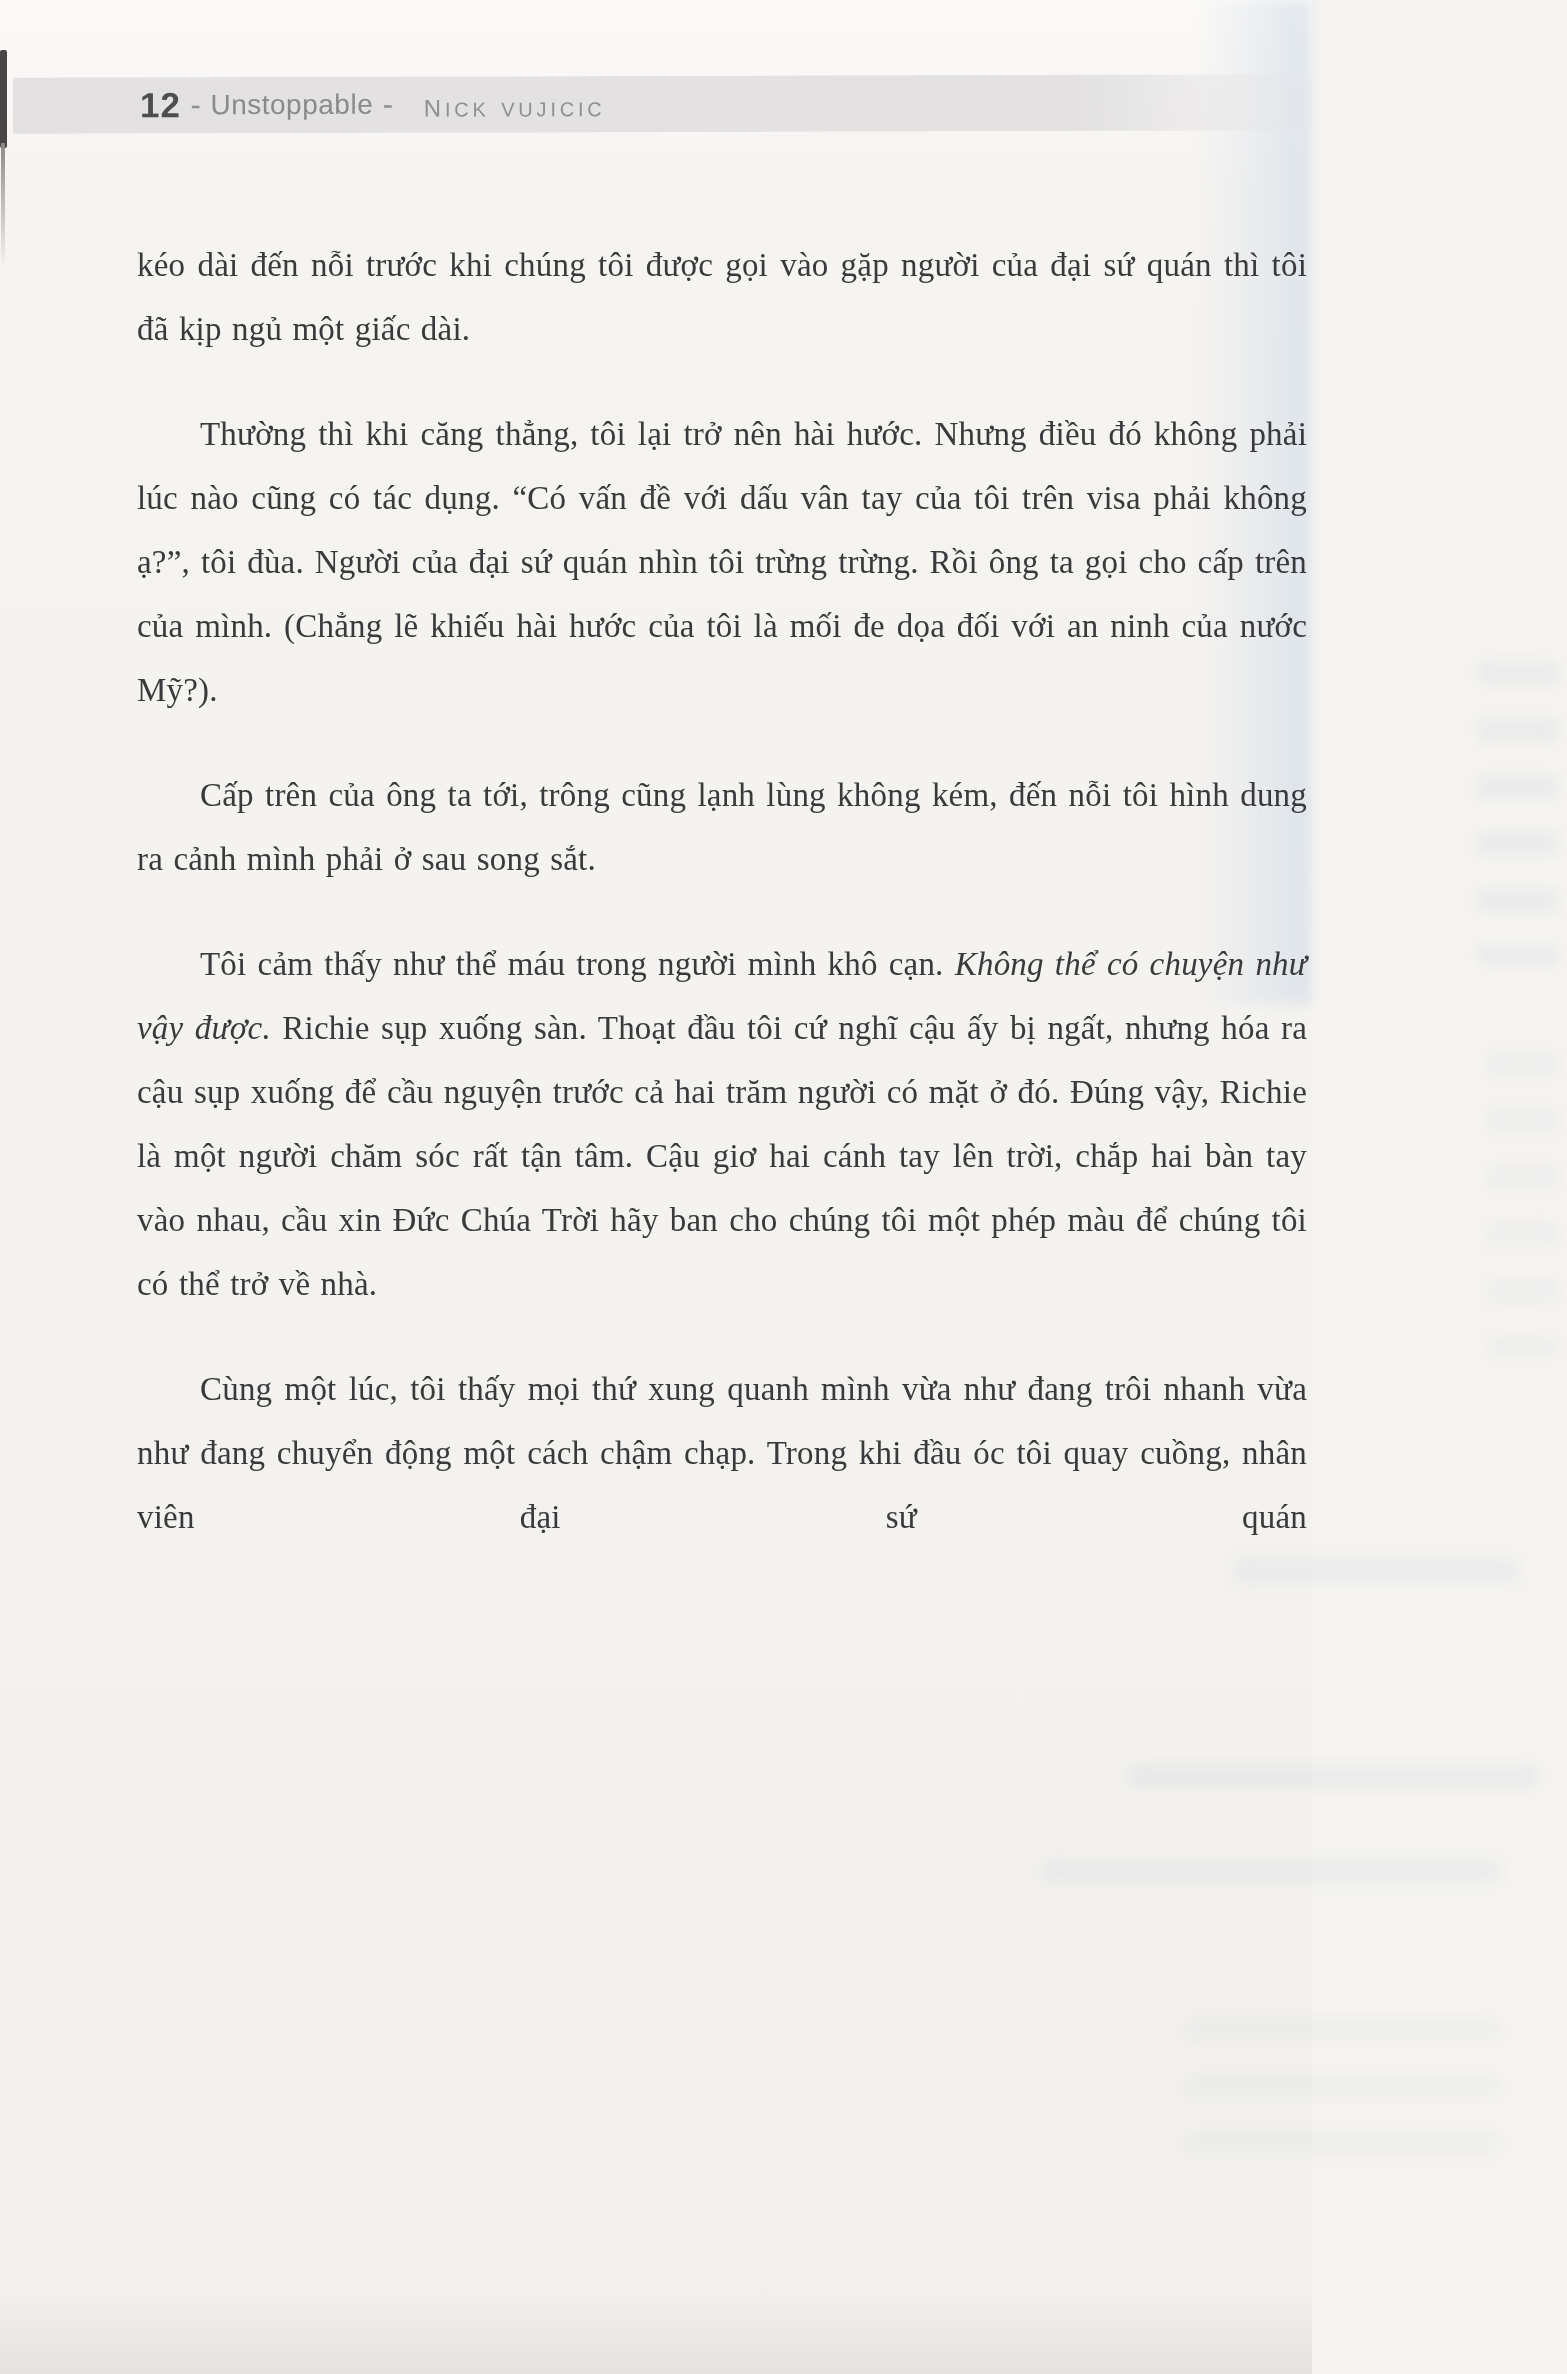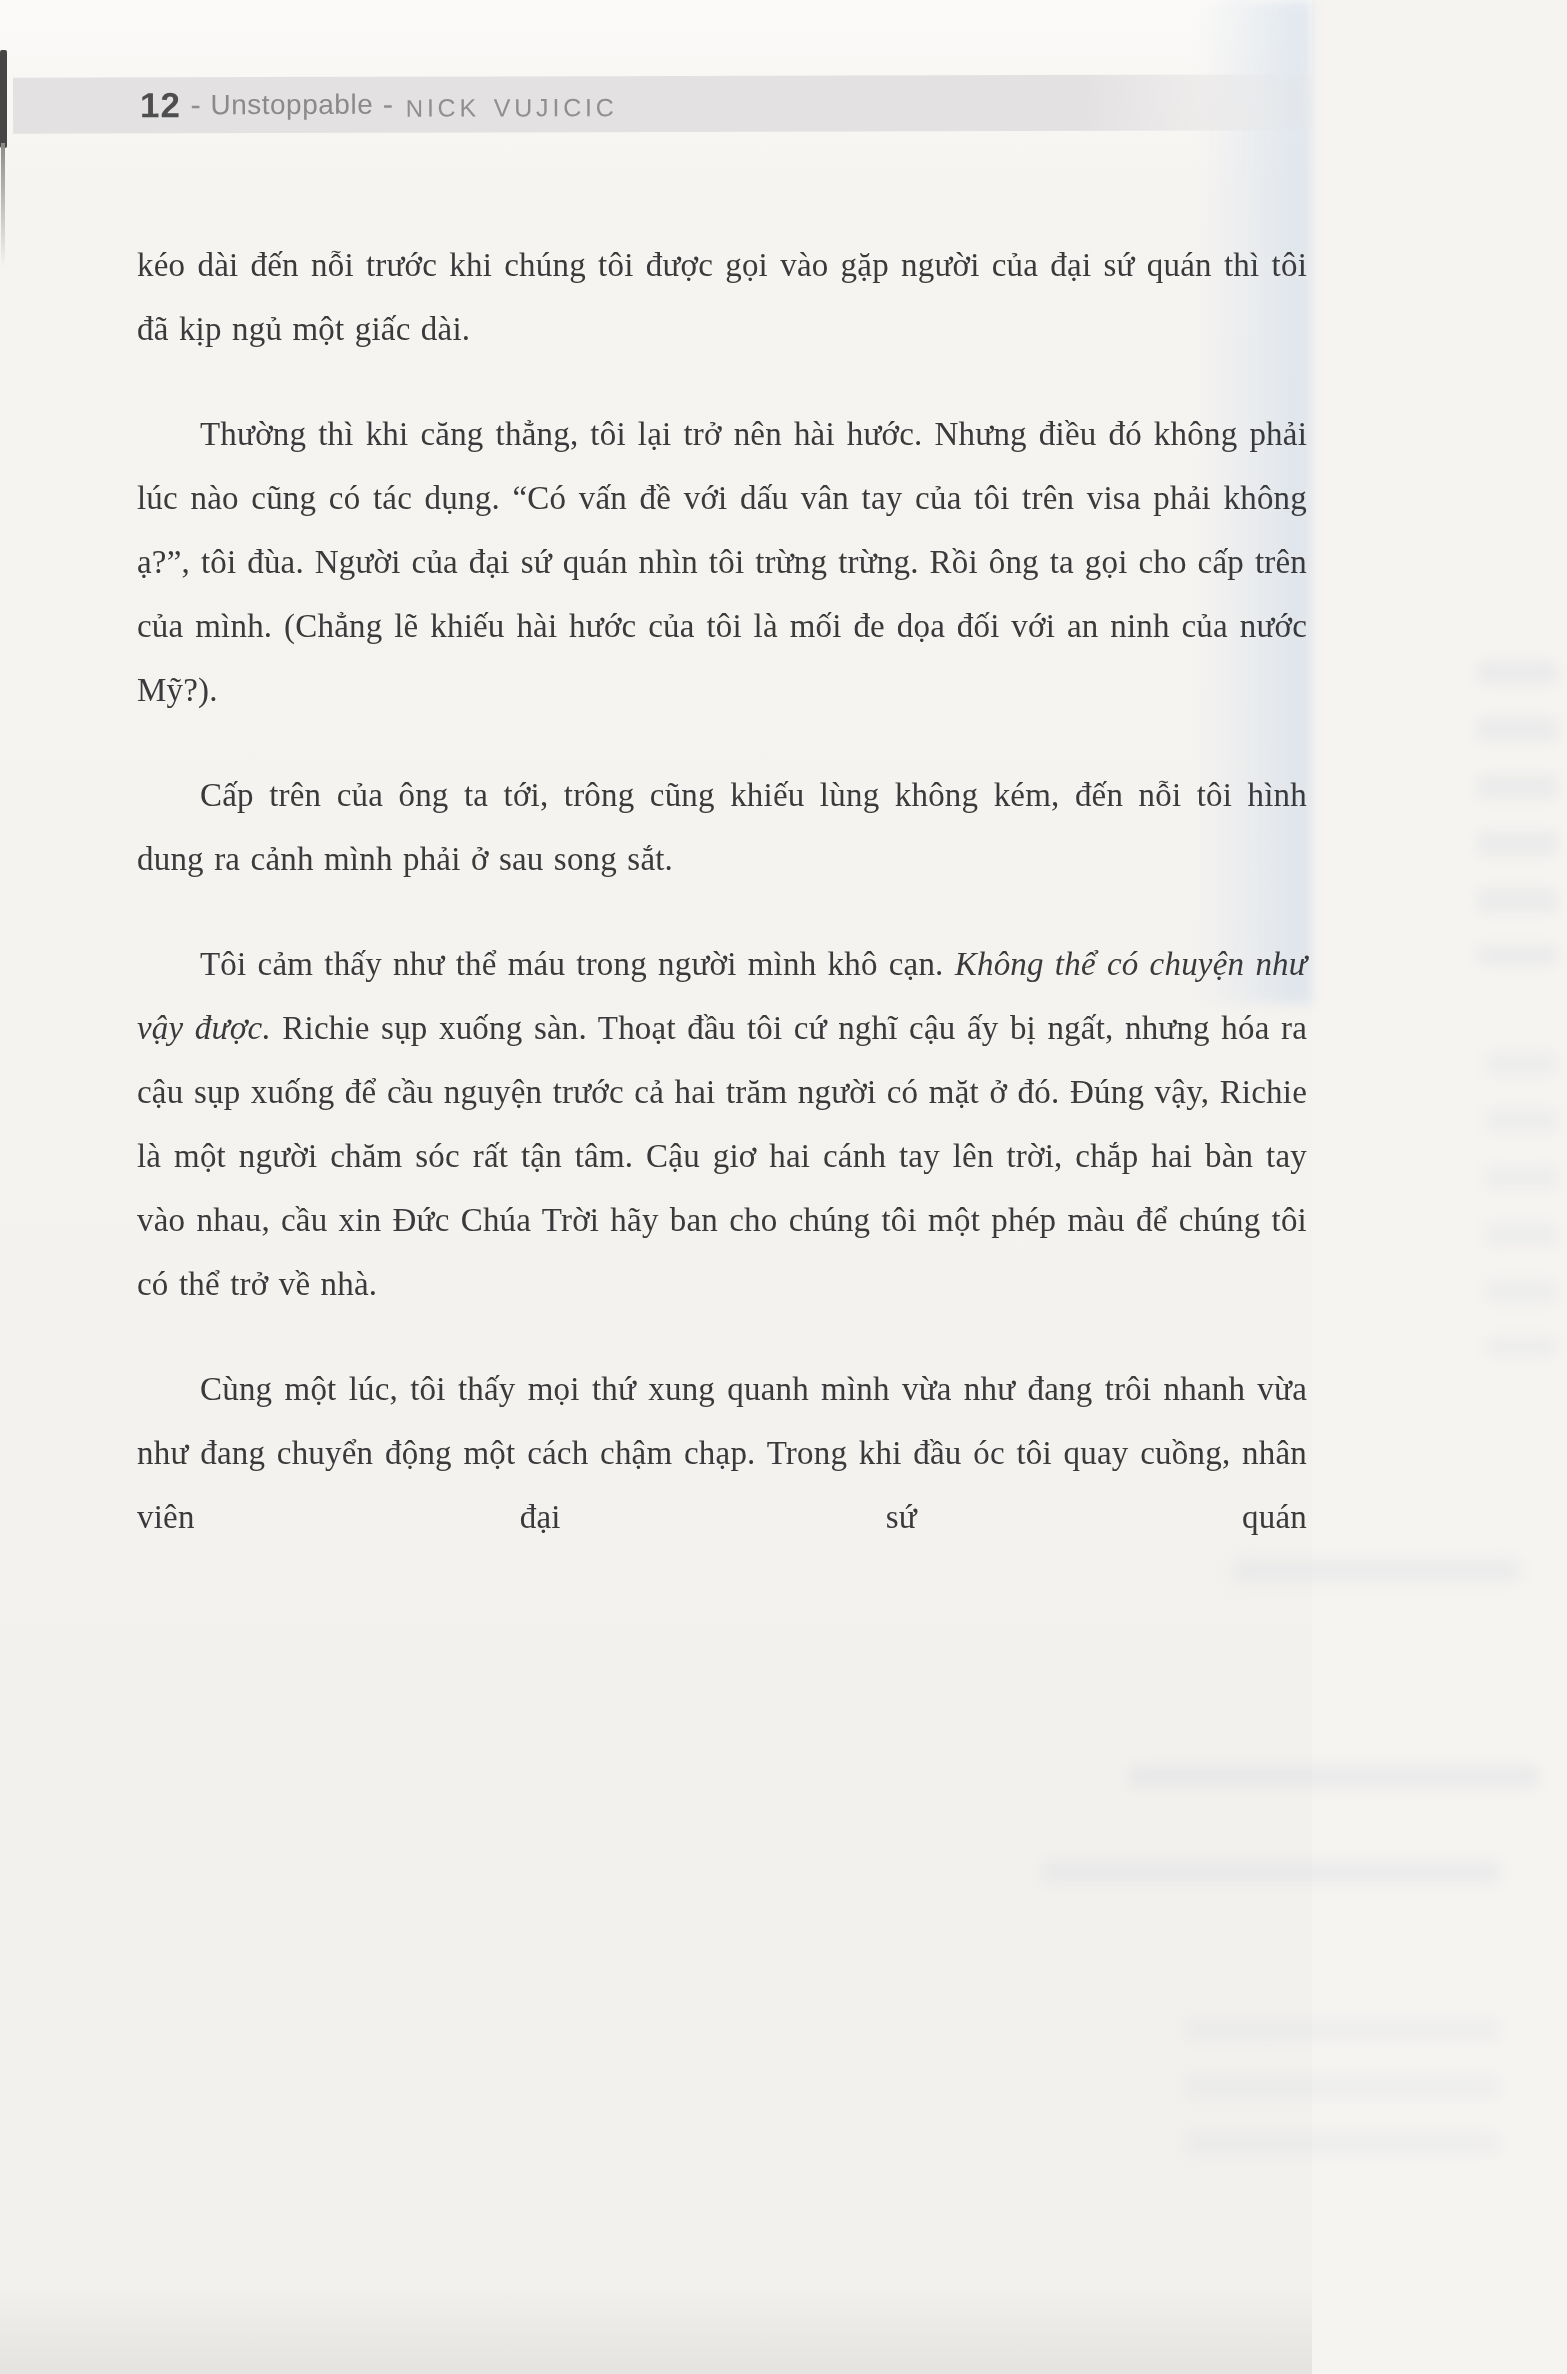--- a/index.html
+++ b/index.html
@@ -74,26 +74,26 @@
     font-size: 31px;
     color: #8f8e90;
     margin: 0 9.6px;
   }
   .header-text .booktitle {
     font-size: 28px;
     color: #8a898b;
     letter-spacing: 0.5px;
   }
   .header-text .author {
-    font-size: 36px;
+    font-size: 28px;
     color: #8f8e90;
     font-variant: small-caps;
     text-transform: lowercase;
     letter-spacing: 3.8px;
-    margin-left: 3px;
+    margin-left: 21px;
   }
   .header-text .author::first-letter { font-size: 34px; }
   
   .body-text {
     position: absolute;
     left: 137px;
     top: 233px;
     width: 1170px;
     font-size: 33px;
     line-height: 64px;
@@ -140,21 +140,21 @@
       <span class="sep">-</span>
       <span class="booktitle">Unstoppable</span>
       <span class="sep">-</span>
       <span class="author">Nick Vujicic</span>
     </div>
   </div>
 
   <div class="body-text">
       <p class="para"><span>kéo dài đến nỗi trước khi chúng tôi được gọi vào gặp người của đại sứ quán thì tôi đã kịp ngủ một giấc dài.</span></p>
       <p class="para indent"><span>Thường thì khi căng thẳng, tôi lại trở nên hài hước. Nhưng điều đó không phải lúc nào cũng có tác dụng. “Có vấn đề với dấu vân tay của tôi trên visa phải không ạ?”, tôi đùa. Người của đại sứ quán nhìn tôi trừng trừng. Rồi ông ta gọi cho cấp trên của mình. (Chẳng lẽ khiếu hài hước của tôi là mối đe dọa đối với an ninh của nước Mỹ?).</span></p>
-      <p class="para indent"><span>Cấp trên của ông ta tới, trông cũng khiếu lùng không kém, đến nỗi tôi hình dung ra cảnh mình phải ở sau song sắt.</span></p>
+      <p class="para indent"><span>Cấp trên của ông ta tới, trông cũng lạnh lùng không kém, đến nỗi tôi hình dung ra cảnh mình phải ở sau song sắt.</span></p>
       <p class="para indent"><span>Tôi cảm thấy như thể máu trong người mình khô cạn. </span><span class="italic">Không thể có chuyện như vậy được.</span><span> Richie sụp xuống sàn. Thoạt đầu tôi cứ nghĩ cậu ấy bị ngất, nhưng hóa ra cậu sụp xuống để cầu nguyện trước cả hai trăm người có mặt ở đó. Đúng vậy, Richie là một người chăm sóc rất tận tâm. Cậu giơ hai cánh tay lên trời, chắp hai bàn tay vào nhau, cầu xin Đức Chúa Trời hãy ban cho chúng tôi một phép màu để chúng tôi có thể trở về nhà.</span></p>
       <p class="para indent cont"><span>Cùng một lúc, tôi thấy mọi thứ xung quanh mình vừa như đang trôi nhanh vừa như đang chuyển động một cách chậm chạp. Trong khi đầu óc tôi quay cuồng, nhân viên đại sứ quán</span></p>
     </div>
 
   <div class="bleed b1"></div>
   <div class="bleed b2"></div>
   <div class="bleed b3"></div>
   <div class="bleed b4"></div>
   <div class="bleed b5"></div>
   <div class="bleed b6"></div>

